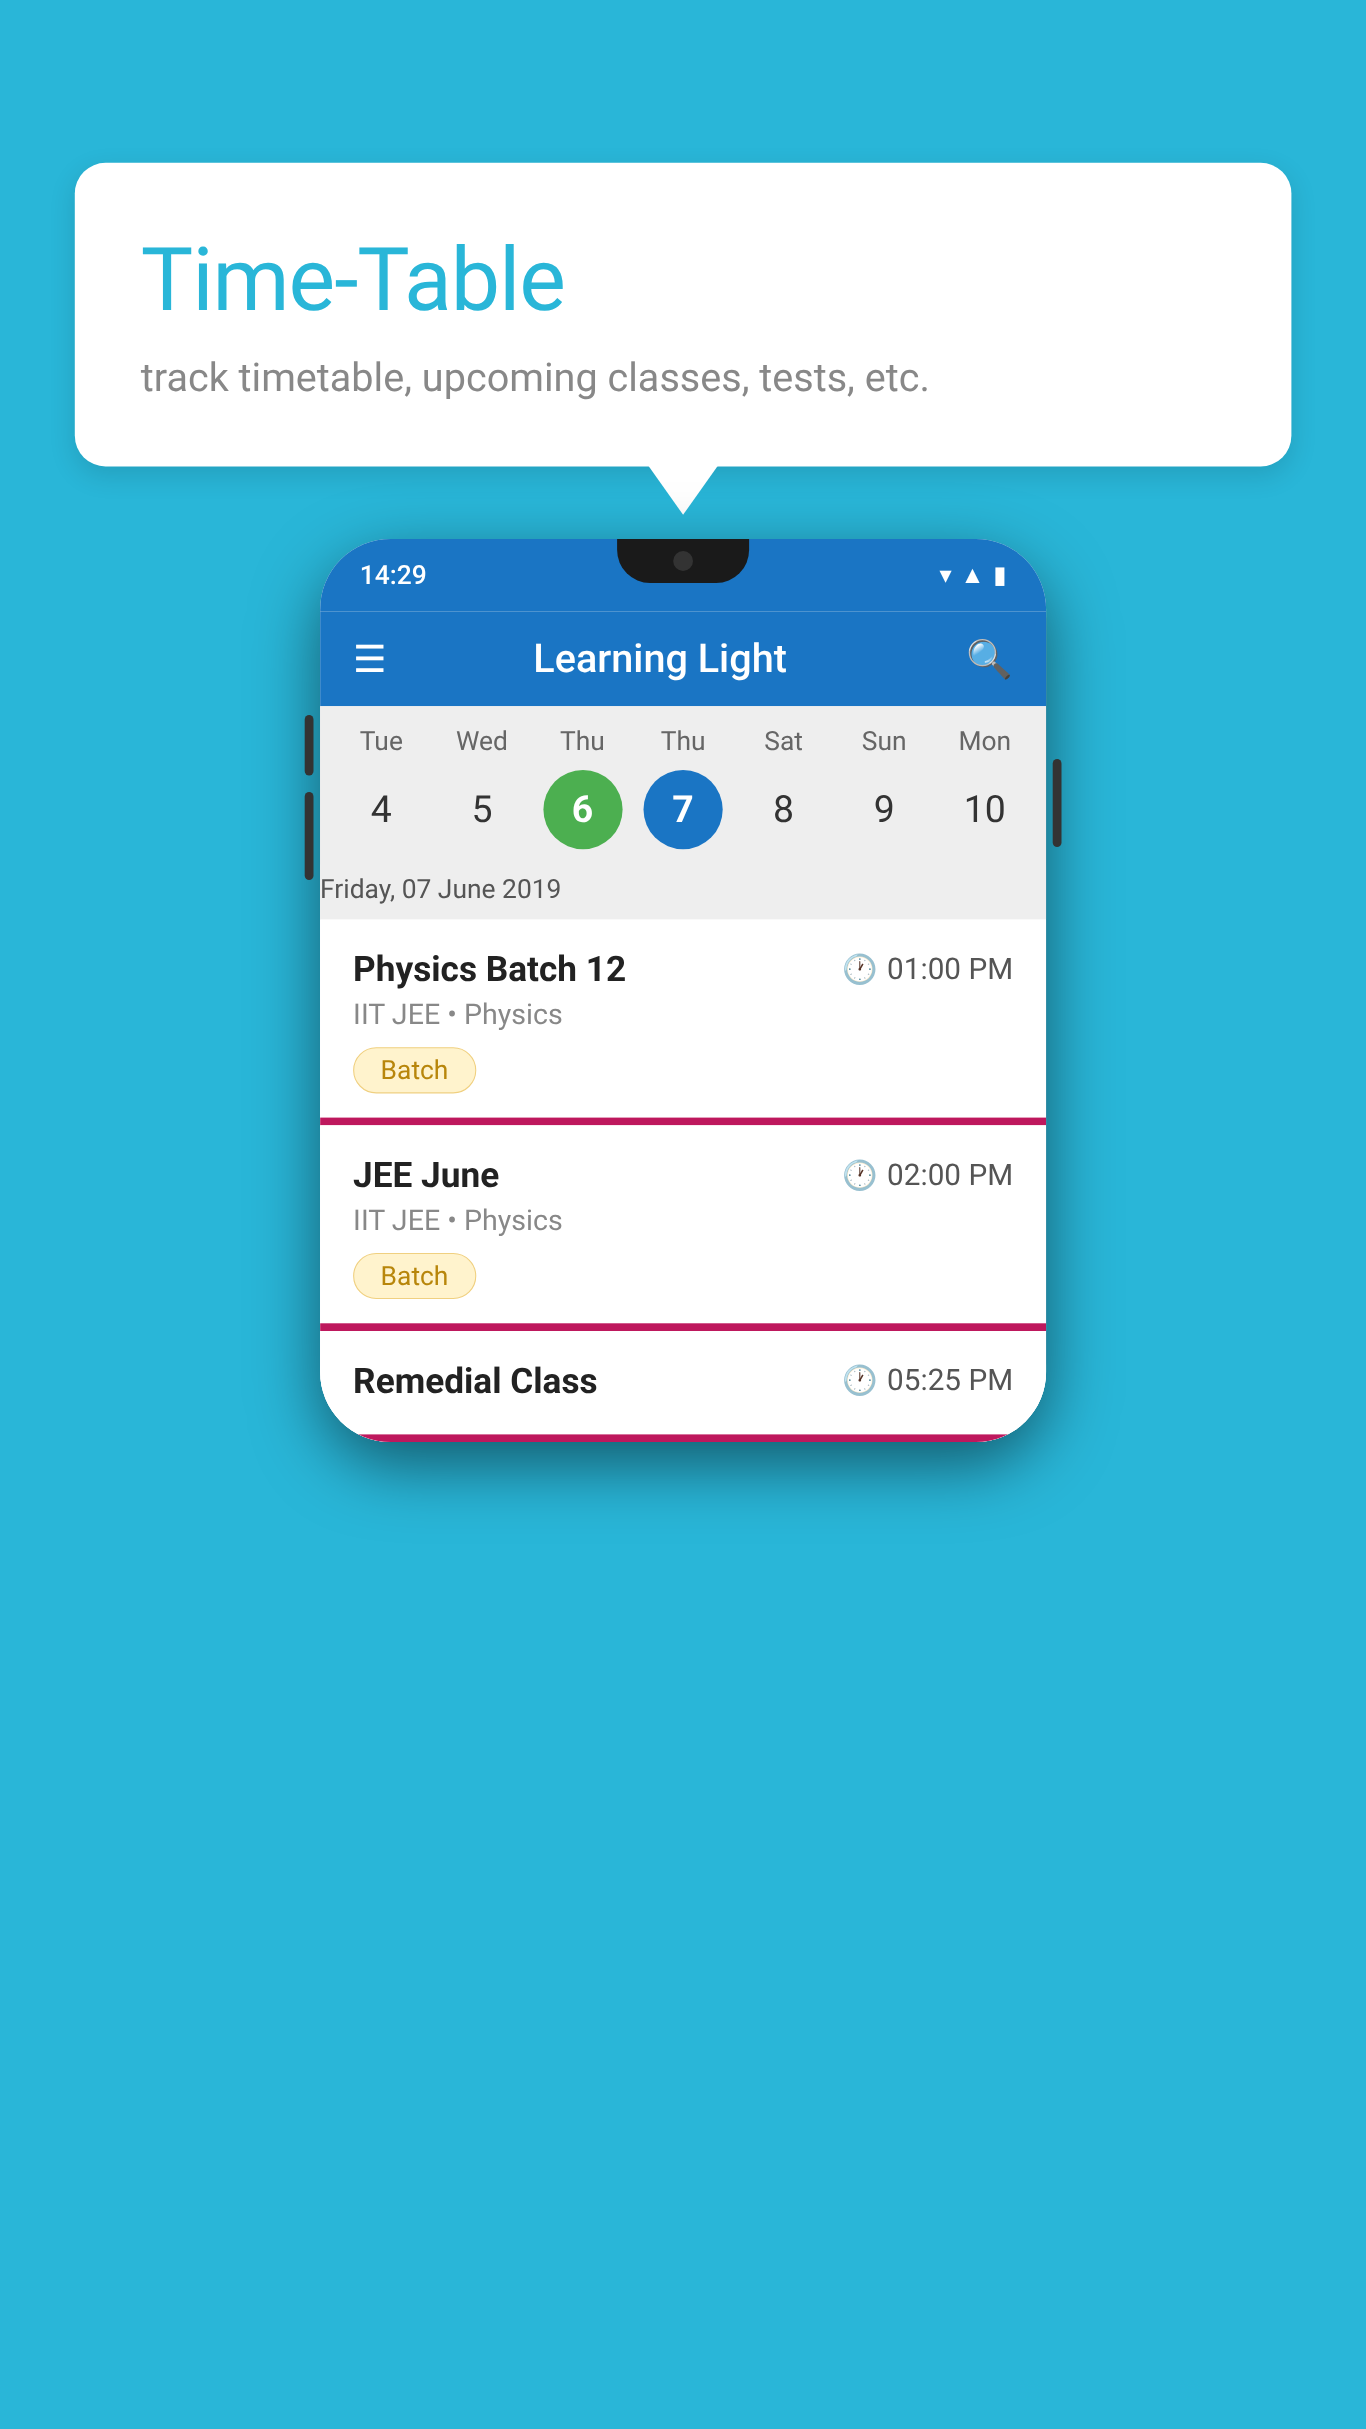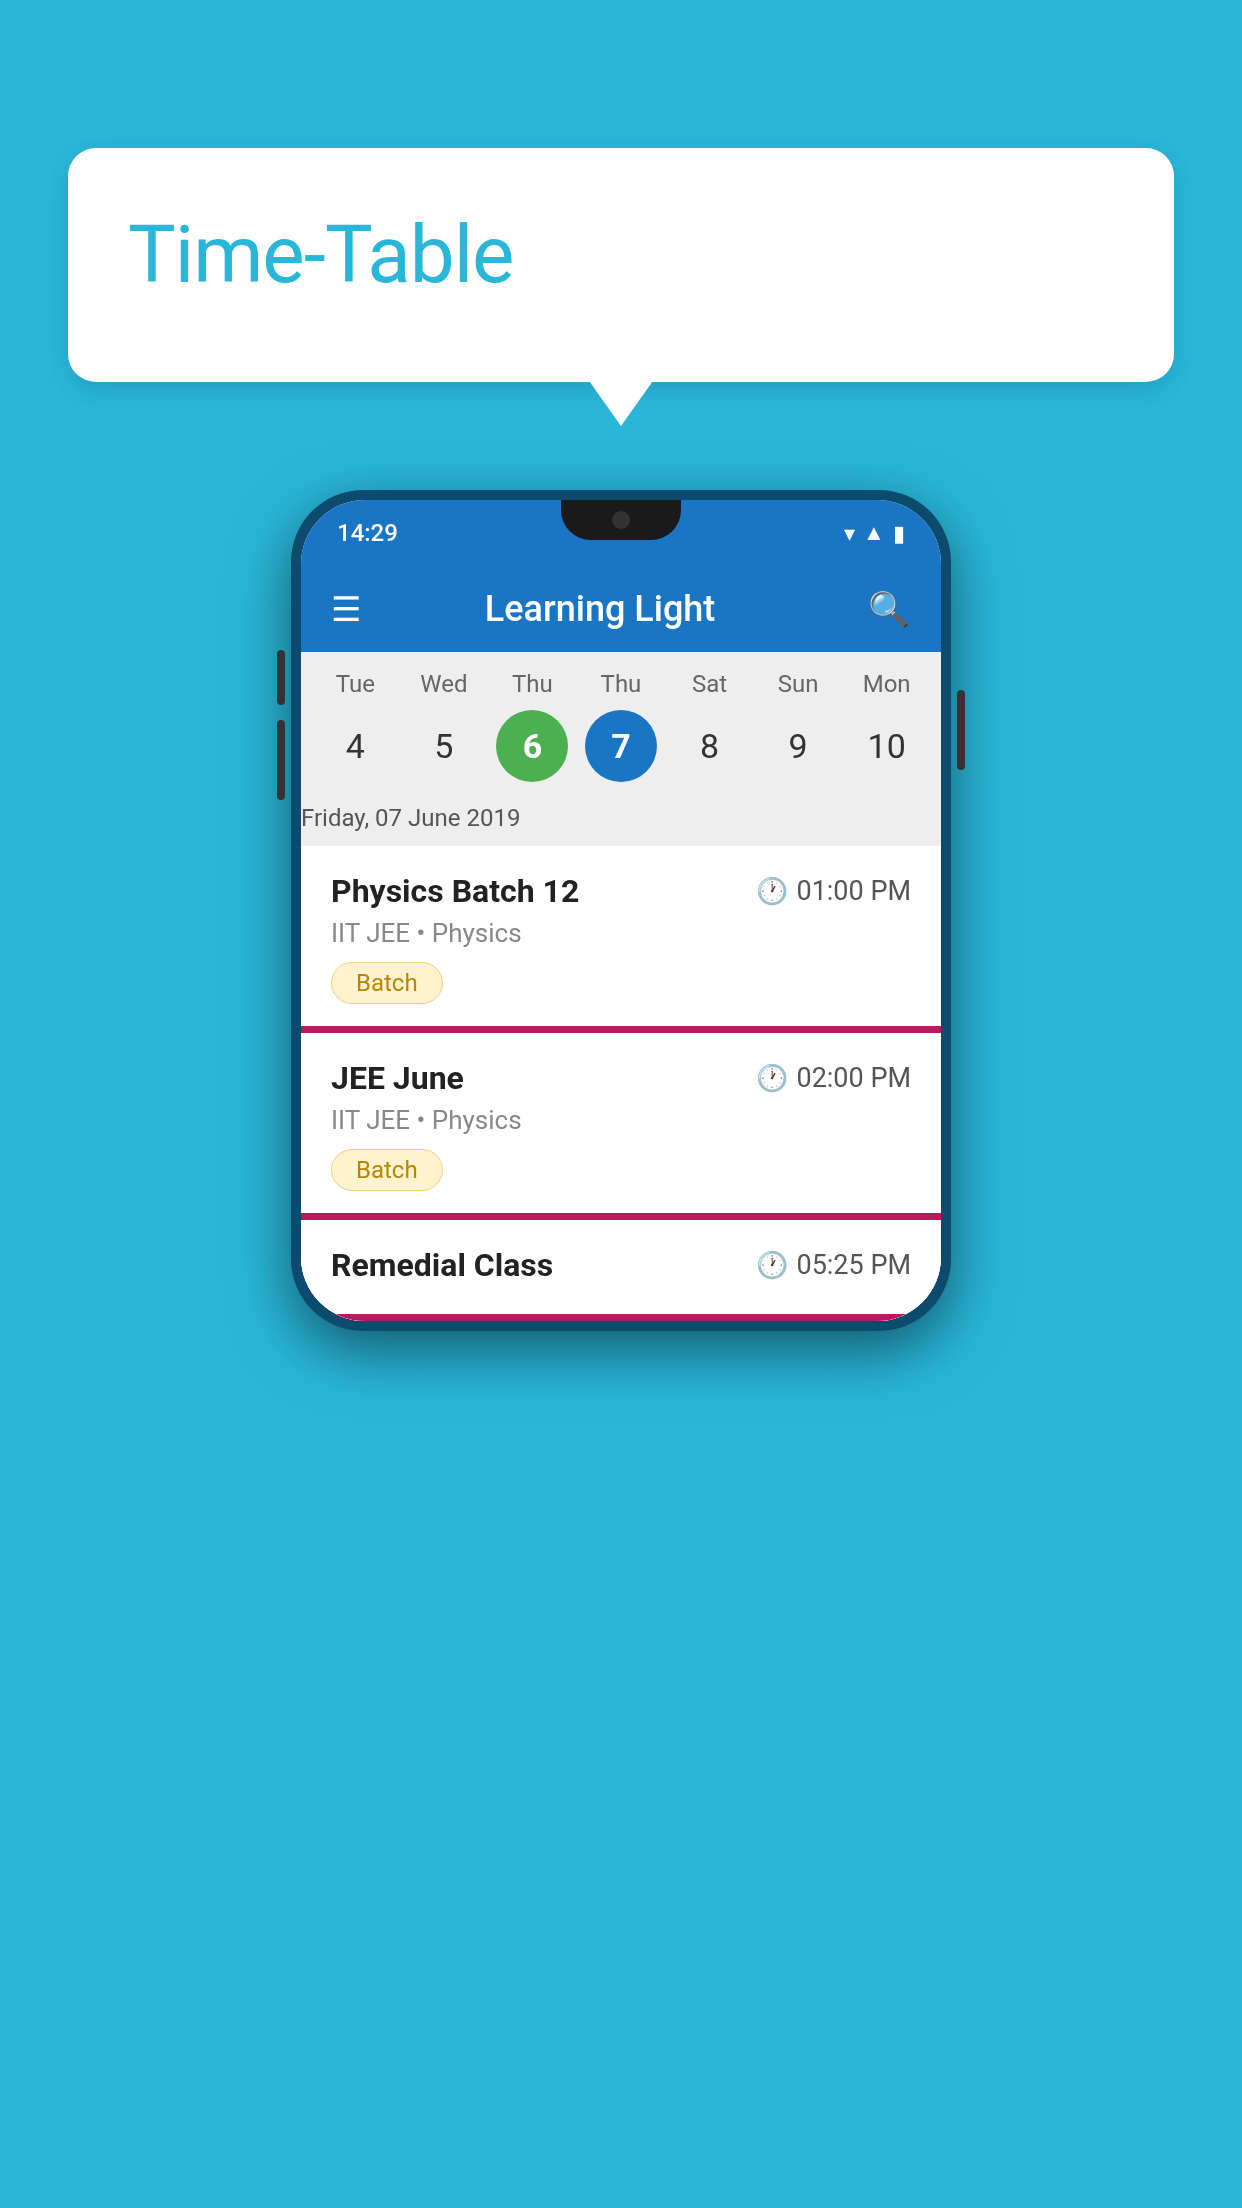--- a/index.html
+++ b/index.html
@@ -67,21 +67,21 @@
       position: absolute;
       top: 490px;
       left: 50%;
       transform: translateX(-50%);
       width: 660px;
     }
 
     .phone-frame {
       background: #0c4a6e;
       border-radius: 72px;
-      padding: 10px;
+      padding: 0;
       box-shadow: 0 20px 60px rgba(0,0,0,0.5);
       position: relative;
     }
 
     .phone-inner {
       background: #f5f5f5;
       border-radius: 64px;
       overflow: hidden;
       position: relative;
     }
@@ -300,20 +300,21 @@
       background: #333;
       border-radius: 4px;
     }
   </style>
 </head>
 <body>
 
 <div class="speech-bubble-container">
   <div class="speech-bubble">
     <div class="bubble-title">Time-Table</div>
+    <div class="bubble-subtitle">track timetable, upcoming classes, tests, etc.</div>
   </div>
 </div>
 
 <div class="phone-container">
   <div class="phone-frame">
 
     <div class="phone-side-button"></div>
     <div class="phone-side-button-vol1"></div>
     <div class="phone-side-button-vol2"></div>
 

